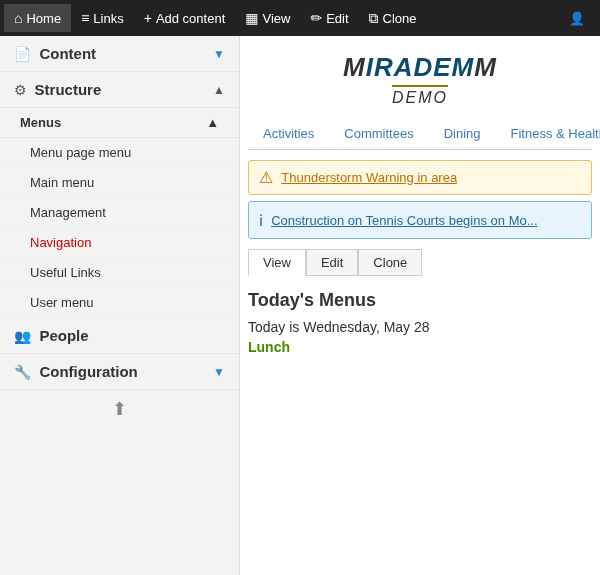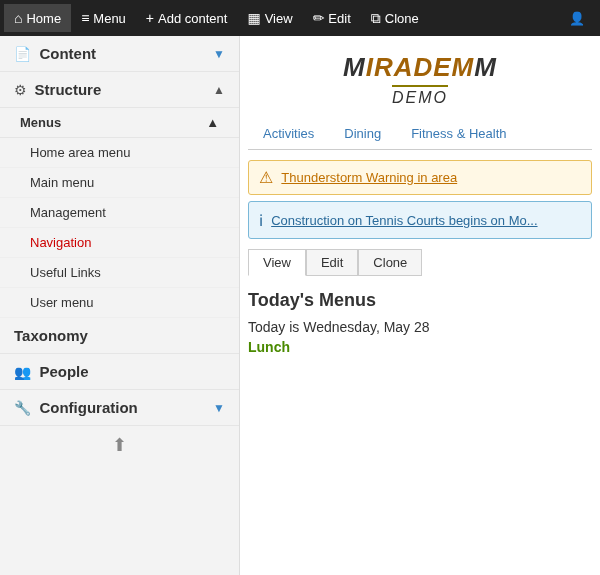--- a/index.html
+++ b/index.html
@@ -223,21 +223,21 @@
 </head>
 <body>
 
 <div class="top-nav">
   <div class="top-nav-item active">
     <span class="nav-icon">⌂</span>
     <span>Home</span>
   </div>
   <div class="top-nav-item">
     <span class="nav-icon">≡</span>
-    <span>Menu</span>
+    <span>Links</span>
   </div>
   <div class="top-nav-item">
     <span class="nav-icon">+</span>
     <span>Add content</span>
   </div>
   <div class="top-nav-item">
     <span class="nav-icon">▦</span>
     <span>View</span>
   </div>
   <div class="top-nav-item">
@@ -272,44 +272,39 @@
       </div>
       <span class="sidebar-arrow">▲</span>
     </div>
 
     <div class="submenu">
       <div class="submenu-group">
         <span>Menus</span>
         <span>▲</span>
       </div>
       <div class="submenu-child">
-        <span>Home area menu</span>
+        <span>Menu page menu</span>
       </div>
       <div class="submenu-child">
         <span>Main menu</span>
       </div>
       <div class="submenu-child">
         <span>Management</span>
       </div>
       <div class="submenu-child active">
         <span>Navigation</span>
       </div>
       <div class="submenu-child">
         <span>Useful Links</span>
       </div>
       <div class="submenu-child">
         <span>User menu</span>
       </div>
     </div>
 
-    <div class="sidebar-item">
-      <div class="sidebar-item-left">
-        <span class="sidebar-label">Taxonomy</span>
-      </div>
-    </div>
 
     <div class="sidebar-item">
       <div class="sidebar-item-left">
         <span class="sidebar-icon">👥</span>
         <span class="sidebar-label">People</span>
       </div>
     </div>
 
     <div class="sidebar-item">
       <div class="sidebar-item-left">
@@ -321,28 +316,31 @@
 
     <div class="sidebar-upload">
       <span>⬆</span>
     </div>
   </div>
 
   <div class="main-content">
 
     <div class="logo-area">
       <div class="logo-text">
-        <span style="font-style:italic;">M<span style="color:#a16207; font-weight:bold; font-style:italic;">IRADEM</span><span style="font-style:italic;">M</span></span>
+        <span style="font-style:italic;">M<span style="color:#0c4a6e; font-weight:bold; font-style:italic;">IRADEM</span><span style="font-style:italic;">M</span></span>
       </div>
       <div class="logo-demo">DEMO</div>
     </div>
 
     <div class="tabs">
       <div class="tab">
         <span>Activities</span>
+      </div>
+      <div class="tab">
+        <span>Committees</span>
       </div>
       <div class="tab">
         <span>Dining</span>
       </div>
       <div class="tab">
         <span>Fitness &amp; Health</span>
       </div>
     </div>
 
     <div class="alerts">

